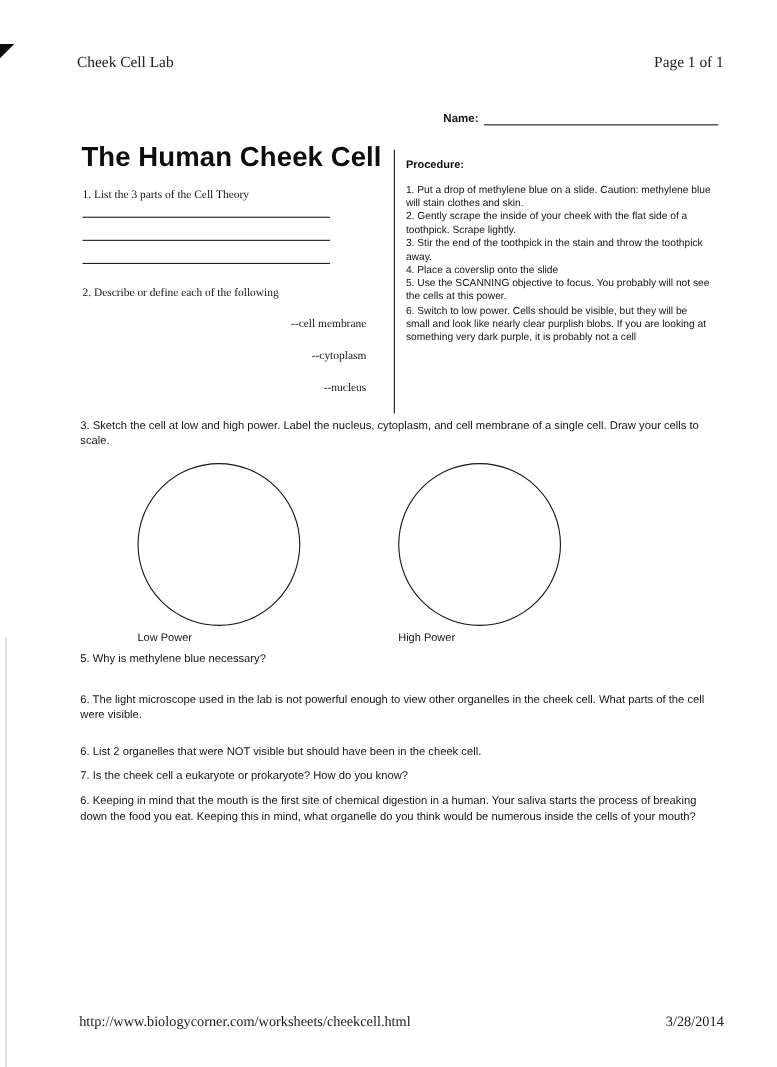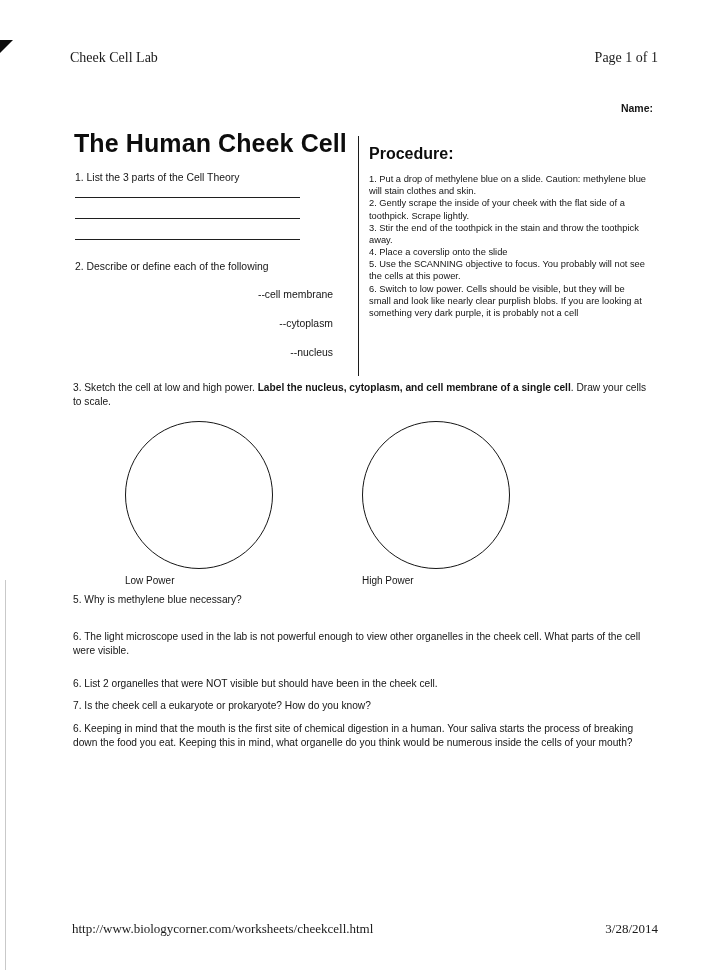--- a/index.html
+++ b/index.html
@@ -51,21 +51,20 @@
   .runhead.right { right: 48px; }
 
   
   .name-row {
     position: absolute;
     left: 403px;
     top: 62px;
     display: flex;
     align-items: flex-end;
     width: 250px;
-    flex-direction: column;
   }
   .name-label {
     font-size: 10.5px;
     font-weight: 600;
     color: #161616;
     white-space: nowrap;
     padding-bottom: 1px;
   }
   .name-rule {
     flex: 1;
@@ -95,20 +94,21 @@
     height: 240px;
     background: #1c1c1c;
   }
 
   
   .left-col {
     position: absolute;
     left: 75px;
     top: 131px;
     width: 268px;
+    font-family: Liberation Serif, serif;
   }
   .q-text {
     font-size: 10.4px;
     line-height: 1.35;
     color: #151515;
   }
   .blank-lines { margin-top: 12px; }
   .blank-line {
     height: 0;
     border-bottom: 1.5px solid #1f1f1f;
@@ -138,42 +138,42 @@
   }
 
   
   .right-col {
     position: absolute;
     left: 369px;
     top: 105px;
     width: 278px;
   }
   .proc-head {
-    font-size: 16px;
+    font-size: 10px;
     font-weight: bold;
     color: #0d0d0d;
     margin-bottom: 10px;
   }
   .proc-item {
     font-size: 9.3px;
     line-height: 1.31;
     color: #141414;
   }
 
   
   .q3 {
     position: absolute;
     left: 73px;
     top: 341px;
     width: 578px;
     font-size: 10.2px;
     line-height: 1.36;
     color: #151515;
   }
-  .q3 b { font-weight: bold; text-align: right; }
+  .q3 b { font-weight: normal; text-align: right; }
 
   
   .sketch-area {
     position: absolute;
     left: 0;
     top: 381px;
     width: 706px;
   }
   .sketch-slot {
     position: absolute;

